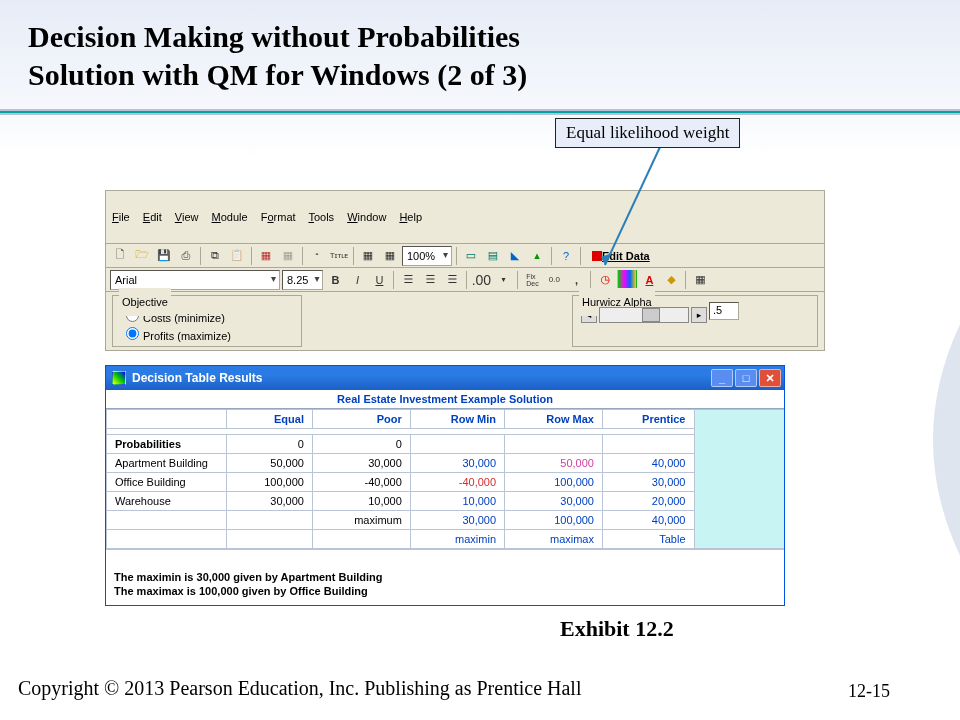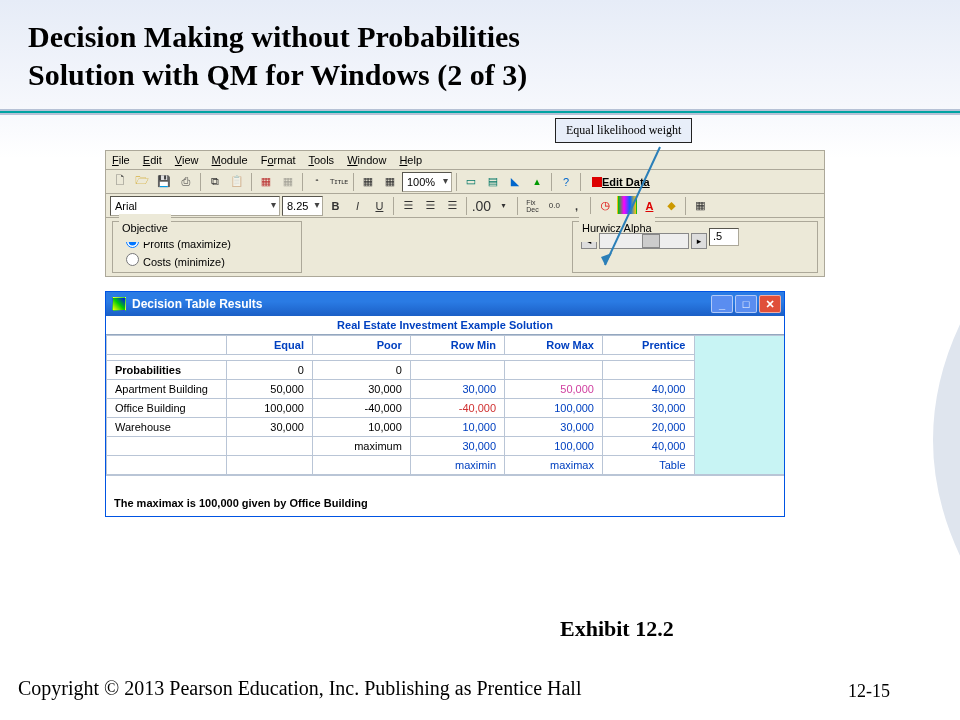--- a/index.html
+++ b/index.html
@@ -35,40 +35,41 @@
     border-top: 2px solid #b6c2d6;
     border-bottom: 2px solid #b6c2d6;
   }
   .callout {
     position: absolute;
     top: 118px;
     left: 555px;
     padding: 4px 10px;
     border: 1px solid #222;
     background: #e8eef9;
-    font-size: 12px;
+    font-size: 17px;
     z-index: 30;
   }
   .callout-line {
     position: absolute;
     z-index: 29;
     pointer-events: none;
   }
   .screenshot {
     position: absolute;
     top: 150px;
     left: 105px;
     width: 720px;
     font-family: "Tahoma", Arial, sans-serif;
     font-size: 11px;
   }
   .menubar {
     background: #ece9d8;
     border: 1px solid #aca899;
-    padding: 3px 6px;
+    padding: 20px 6px;
+    margin-top: 40px;
   }
   .menubar span {
     margin-right: 10px;
     cursor: default;
   }
   .menubar span u { text-decoration: underline; }
   .toolbar {
     background: #ece9d8;
     border-left: 1px solid #aca899;
     border-right: 1px solid #aca899;
@@ -325,22 +326,22 @@
           <b>A</b>
         </span>
       <span class="tbtn" style="color:#c90">◆</span>
       <span class="tsep"></span>
       <span class="tbtn">▦</span>
     </div>
 
     <div class="optionrow">
       <div class="groupbox" style="width:190px">
         <span class="gtitle">Objective</span>
+        <label class="radio"><input type="radio" name="obj" style=""><span>Costs (minimize)</span></label>
         <label class="radio"><input type="radio" name="obj" checked="" style=""><span>Profits (maximize)</span></label>
-        <label class="radio"><input type="radio" name="obj" style=""><span>Costs (minimize)</span></label>
       </div>
       <div class="groupbox hurwicz">
         <span class="gtitle">Hurwicz Alpha</span>
         <div class="alpha-scroll">
           <span class="arrow">◂</span>
           <span class="track">
               <span class="thumb"></span>
             </span>
           <span class="arrow">▸</span>
           <span class="alpha-val">.5</span>
@@ -416,20 +417,21 @@
           <td></td>
               <td></td>
               <td></td>
           <td class="blue">maximin</td>
           <td class="blue">maximax</td>
           <td class="blue">Table</td>
         </tr>
       </tbody>
         </table>
       <div class="notes">
+        <div>The maximin is 30,000 given by Apartment Building</div>
         <div>The maximax is 100,000 given by Office Building</div>
       </div>
     </div>
   </div>
 
   <div class="exhibit">Exhibit 12.2</div>
   <div class="copyright">Copyright © 2013 Pearson Education, Inc. Publishing as Prentice Hall</div>
   <div class="pagenum">12-15</div>
 </div>
 

